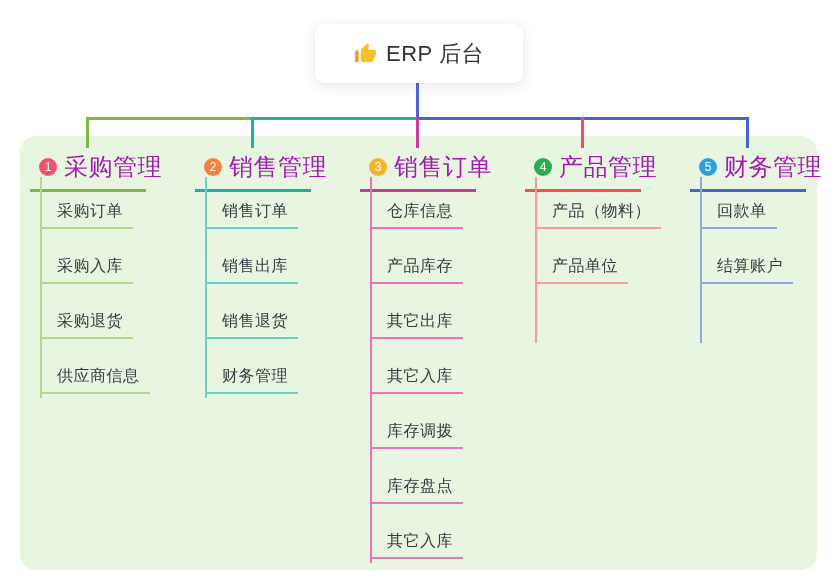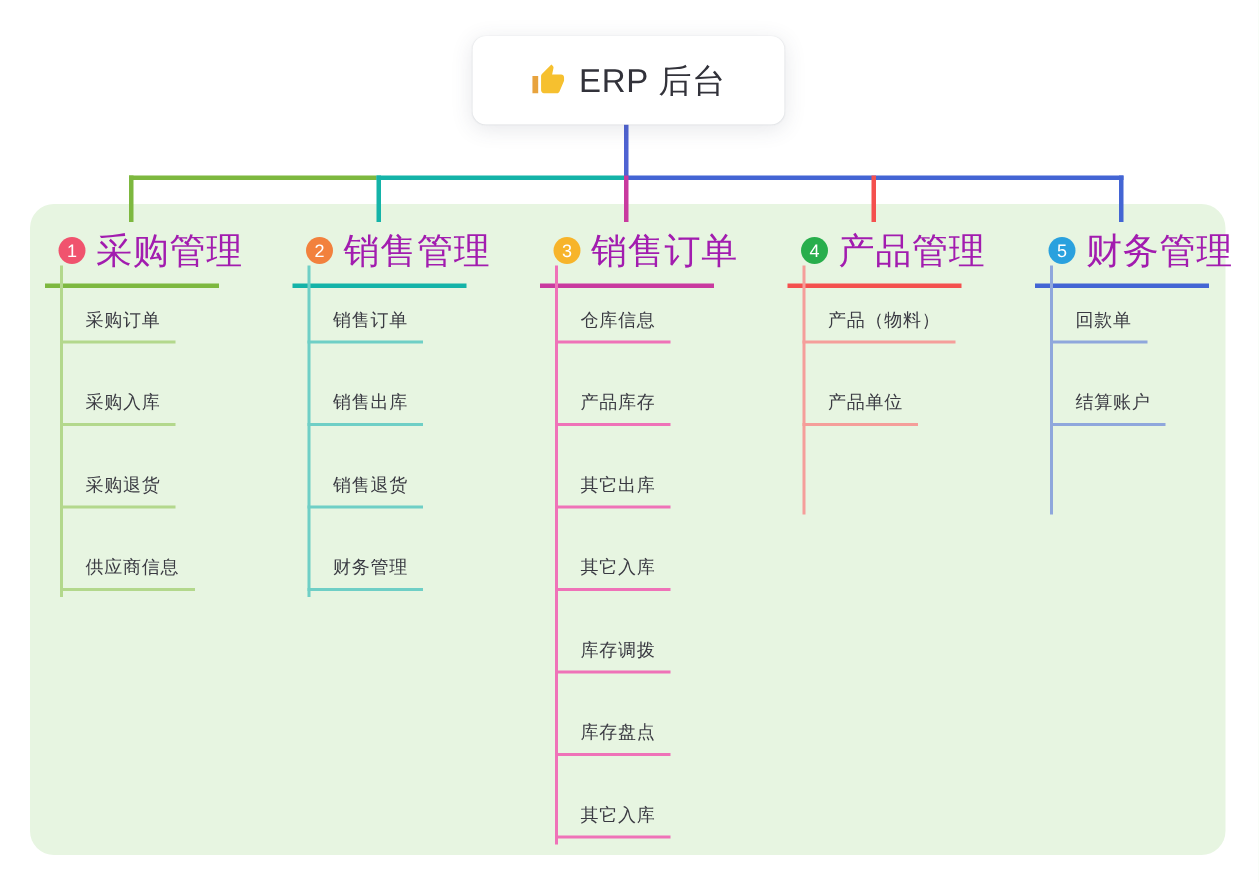--- a/index.html
+++ b/index.html
@@ -44,21 +44,21 @@
     background:var(--badge,#999);color:#fff;font-size:12px;line-height:18px;
     text-align:center;
   }
   .branch-label{font-size:24px;color:#a21caf;letter-spacing:.5px;text-align:center;}
   .vline{position:absolute;left:10px;top:29px;width:2px;background:var(--child-line,#bbb);}
   .children{position:absolute;left:10px;top:26px;}
   .child{height:55px;display:flex;align-items:flex-end;}
   .child-label{
     display:inline-block;white-space:nowrap;
     padding:0 10px 5px 17px;border-bottom:2px solid var(--child-line,#bbb);
-    font-size:12px;color:#3a3a42;letter-spacing:.5px;
+    font-size:16px;color:#3a3a42;letter-spacing:.5px;
   }
 </style>
 </head>
 <body>
 
 <div class="canvas">
 
   <div class="panel" style="--panel-bg: #e7f5e1; background: rgb(231, 245, 225);"></div>
 
   <div class="stem" style="background: rgb(79, 99, 210);"></div>

